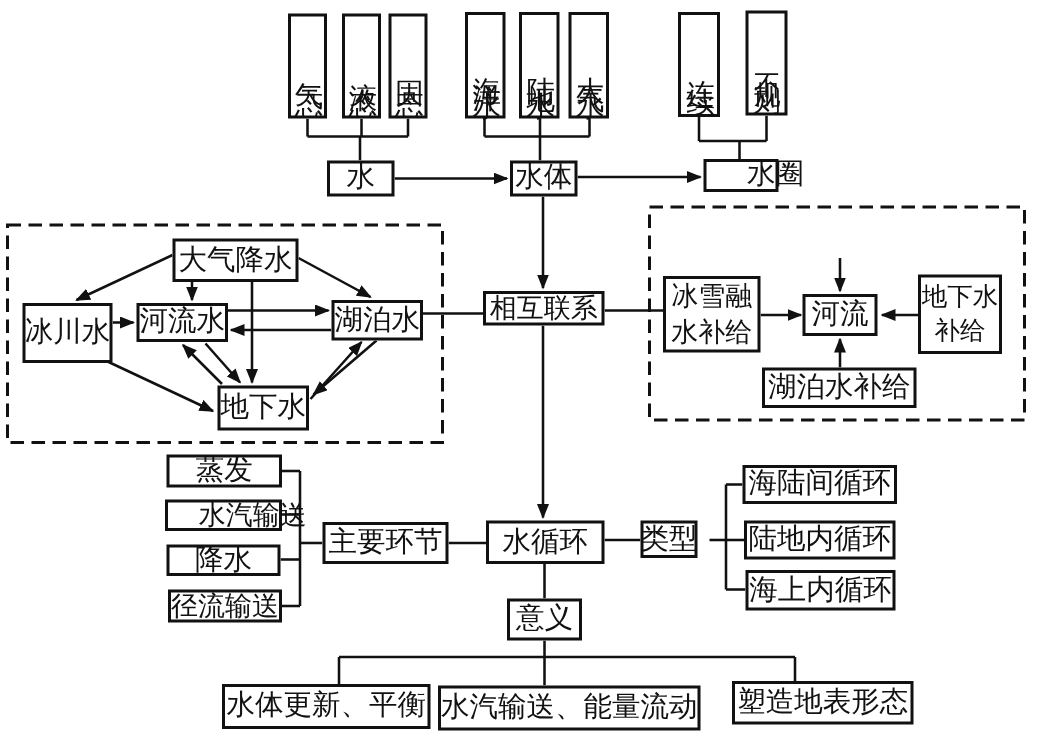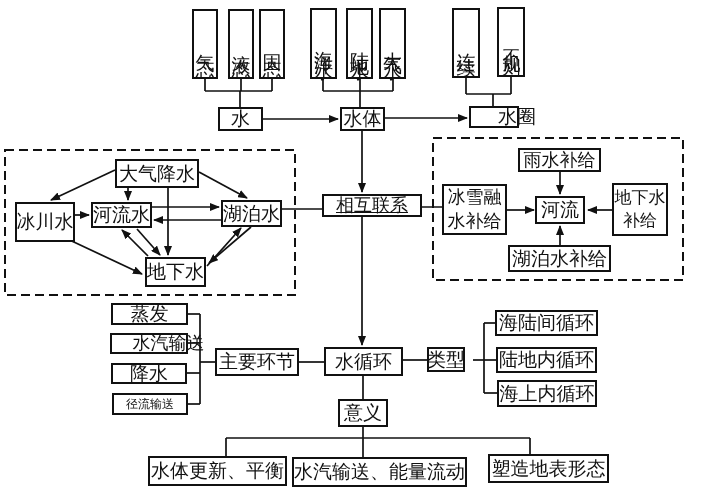--- a/index.html
+++ b/index.html
@@ -105,37 +105,36 @@
     <div class="node v" style="left: 228px; top: 9px; width: 26px; height: 70px; font-size: 19px; border-color: rgb(17, 17, 17); color: rgb(17, 17, 17);">液态</div>
     <div class="node v" style="left: 259px; top: 9px; width: 26px; height: 70px; font-size: 19px; border-color: rgb(17, 17, 17); color: rgb(17, 17, 17);">固态</div>
     <div class="node v" style="left: 310px; top: 8px; width: 27px; height: 71px; font-size: 19px; border-color: rgb(17, 17, 17); color: rgb(17, 17, 17);">海洋水</div>
     <div class="node v" style="left: 346px; top: 8px; width: 27px; height: 71px; font-size: 19px; border-color: rgb(17, 17, 17); color: rgb(17, 17, 17);">陆地水</div>
     <div class="node v" style="left: 379px; top: 8px; width: 27px; height: 71px; font-size: 19px; border-color: rgb(17, 17, 17); color: rgb(17, 17, 17);">大气水</div>
     <div class="node v" style="left: 452px; top: 8px; width: 28px; height: 70px; font-size: 19px; border-color: rgb(17, 17, 17); color: rgb(17, 17, 17);">连续</div>
     <div class="node v" style="left: 497px; top: 7px; width: 28px; height: 70px; font-size: 18px; border-color: rgb(17, 17, 17); color: rgb(17, 17, 17);">不规则</div>
     <div class="node" style="left: 218px; top: 107px; width: 45px; height: 24px; font-size: 19px; border-color: rgb(17, 17, 17); color: rgb(17, 17, 17);">水</div>
     <div class="node" style="left: 340px; top: 107px; width: 45px; height: 24px; font-size: 19px; border-color: rgb(17, 17, 17); color: rgb(17, 17, 17);">水体</div>
     <div class="node" style="left: 469px; top: 106px; width: 49px; height: 22px; font-size: 19px; border-color: rgb(17, 17, 17); color: rgb(17, 17, 17); padding-left: 46px;">水圈</div>
-    <div class="node" style="left: 322px; top: 194px; width: 100px; height: 23px; font-size: 18px; border-color: rgb(17, 17, 17); color: rgb(17, 17, 17); text-decoration: underline;">相互联系</div>
+    <div class="node" style="left: 322px; top: 194px; width: 81px; height: 23px; font-size: 18px; border-color: rgb(17, 17, 17); color: rgb(17, 17, 17);">相互联系</div>
     <div class="node" style="left: 115px; top: 159px; width: 84px; height: 29px; font-size: 19px; border-color: rgb(17, 17, 17); color: rgb(17, 17, 17);">大气降水</div>
     <div class="node" style="left: 15px; top: 202px; width: 60px; height: 40px; font-size: 19px; border-color: rgb(17, 17, 17); color: rgb(17, 17, 17);">冰川水</div>
     <div class="node" style="left: 91px; top: 202px; width: 61px; height: 26px; font-size: 19px; border-color: rgb(17, 17, 17); color: rgb(17, 17, 17);">河流水</div>
     <div class="node" style="left: 221px; top: 200px; width: 61px; height: 27px; font-size: 19px; border-color: rgb(17, 17, 17); color: rgb(17, 17, 17);">湖泊水</div>
     <div class="node" style="left: 145px; top: 257px; width: 61px; height: 30px; font-size: 19px; border-color: rgb(17, 17, 17); color: rgb(17, 17, 17);">地下水</div>
-    <div class="node" style="left: 518px; top: 148px; width: 83px; height: 24px; font-size: 18px; border-color: rgb(17, 17, 17); color: rgb(17, 17, 17);">雨水补给</div>
     <div class="node ml" style="left: 442px; top: 184px; width: 65px; height: 51px; font-size: 18px; border-color: rgb(17, 17, 17); color: rgb(17, 17, 17);">冰雪融
 水补给</div>
     <div class="node" style="left: 535px; top: 196px; width: 50px; height: 28px; font-size: 19px; border-color: rgb(17, 17, 17); color: rgb(17, 17, 17);">河流</div>
     <div class="node ml" style="left: 612px; top: 183px; width: 56px; height: 53px; font-size: 17px; border-color: rgb(17, 17, 17); color: rgb(17, 17, 17);">地下水
 补给</div>
     <div class="node" style="left: 508px; top: 245px; width: 103px; height: 27px; font-size: 19px; border-color: rgb(17, 17, 17); color: rgb(17, 17, 17);">湖泊水补给</div>
     <div class="node" style="left: 111px; top: 303px; width: 77px; height: 22px; font-size: 19px; border-color: rgb(17, 17, 17); color: rgb(17, 17, 17);">蒸发</div>
     <div class="node" style="left: 110px; top: 333px; width: 78px; height: 21px; font-size: 18px; border-color: rgb(17, 17, 17); color: rgb(17, 17, 17); padding-left: 39px;">水汽输送</div>
     <div class="node" style="left: 111px; top: 363px; width: 76px; height: 21px; font-size: 19px; border-color: rgb(17, 17, 17); color: rgb(17, 17, 17);">降水</div>
-    <div class="node" style="left: 112px; top: 393px; width: 76px; height: 22px; font-size: 12px; border-color: rgb(17, 17, 17); color: rgb(17, 17, 17);">径流输送</div>
+    <div class="node" style="left: 112px; top: 393px; width: 76px; height: 22px; font-size: 18px; border-color: rgb(17, 17, 17); color: rgb(17, 17, 17);">径流输送</div>
     <div class="node" style="left: 215px; top: 348px; width: 84px; height: 28px; font-size: 19px; border-color: rgb(17, 17, 17); color: rgb(17, 17, 17);">主要环节</div>
     <div class="node" style="left: 324px; top: 347px; width: 79px; height: 29px; font-size: 19px; border-color: rgb(17, 17, 17); color: rgb(17, 17, 17);">水循环</div>
     <div class="node" style="left: 427px; top: 347px; width: 38px; height: 25px; font-size: 19px; border-color: rgb(17, 17, 17); color: rgb(17, 17, 17);">类型</div>
     <div class="node" style="left: 495px; top: 310px; width: 103px; height: 26px; font-size: 19px; border-color: rgb(17, 17, 17); color: rgb(17, 17, 17);">海陆间循环</div>
     <div class="node" style="left: 496px; top: 347px; width: 101px; height: 26px; font-size: 19px; border-color: rgb(17, 17, 17); color: rgb(17, 17, 17);">陆地内循环</div>
     <div class="node" style="left: 497px; top: 380px; width: 100px; height: 27px; font-size: 19px; border-color: rgb(17, 17, 17); color: rgb(17, 17, 17);">海上内循环</div>
     <div class="node" style="left: 338px; top: 399px; width: 50px; height: 28px; font-size: 19px; border-color: rgb(17, 17, 17); color: rgb(17, 17, 17);">意义</div>
     <div class="node" style="left: 148px; top: 456px; width: 139px; height: 30px; font-size: 19px; border-color: rgb(17, 17, 17); color: rgb(17, 17, 17);">水体更新、平衡</div>
     <div class="node" style="left: 292px; top: 457px; width: 175px; height: 30px; font-size: 19px; border-color: rgb(17, 17, 17); color: rgb(17, 17, 17);">水汽输送、能量流动</div>
     <div class="node" style="left: 488px; top: 454px; width: 121px; height: 29px; font-size: 19px; border-color: rgb(17, 17, 17); color: rgb(17, 17, 17);">塑造地表形态</div>

